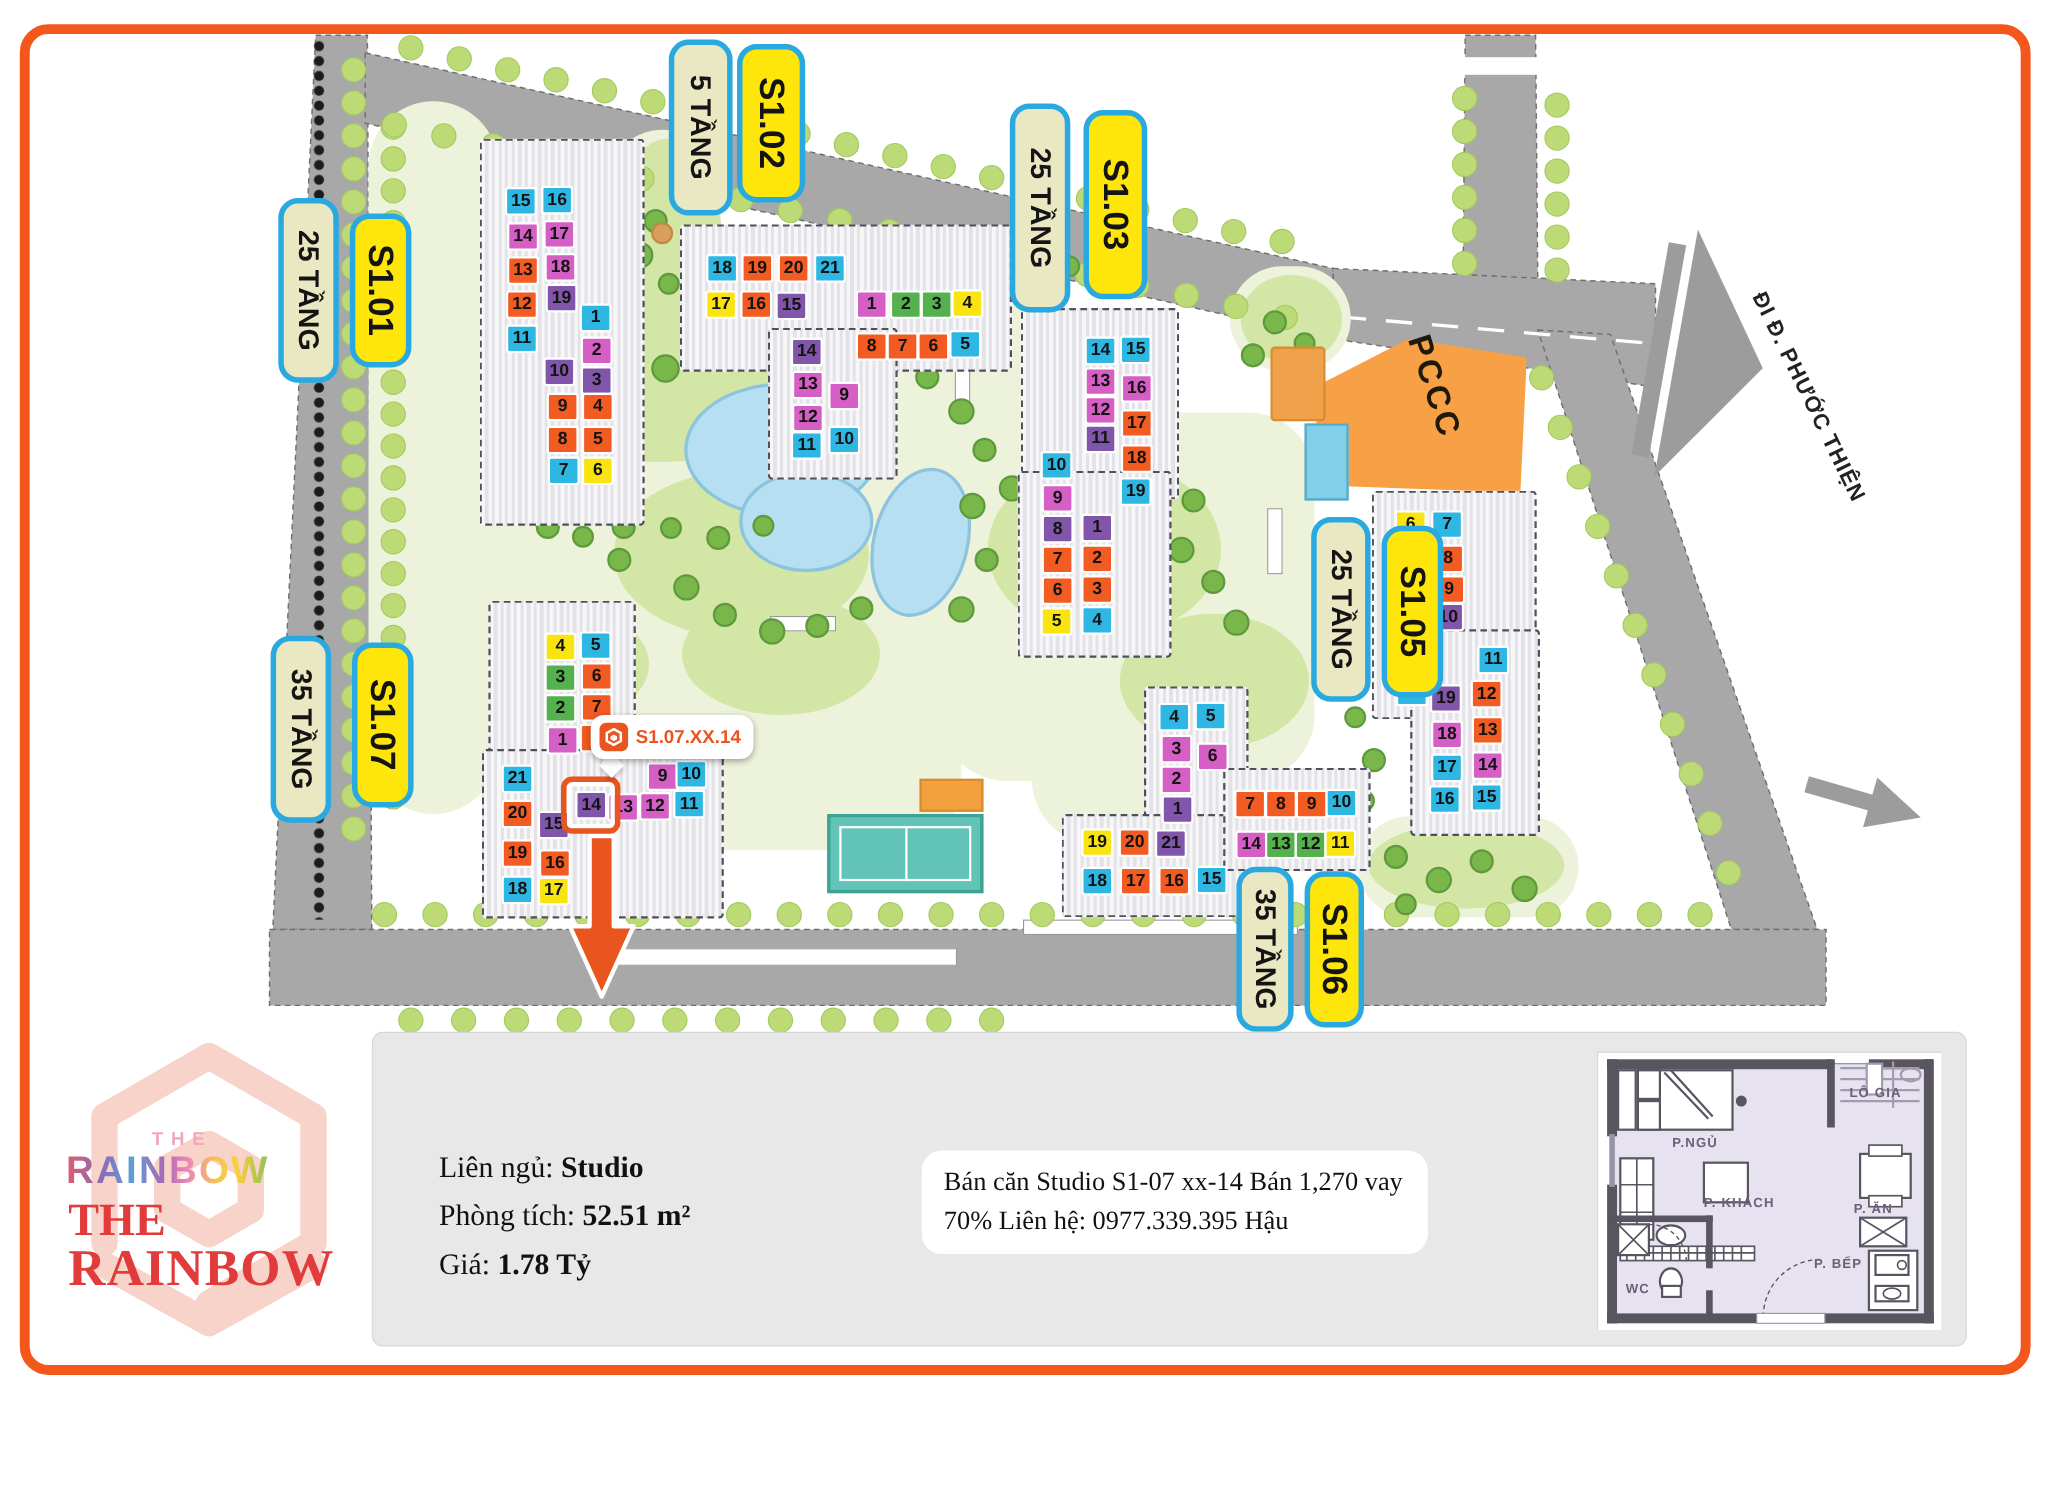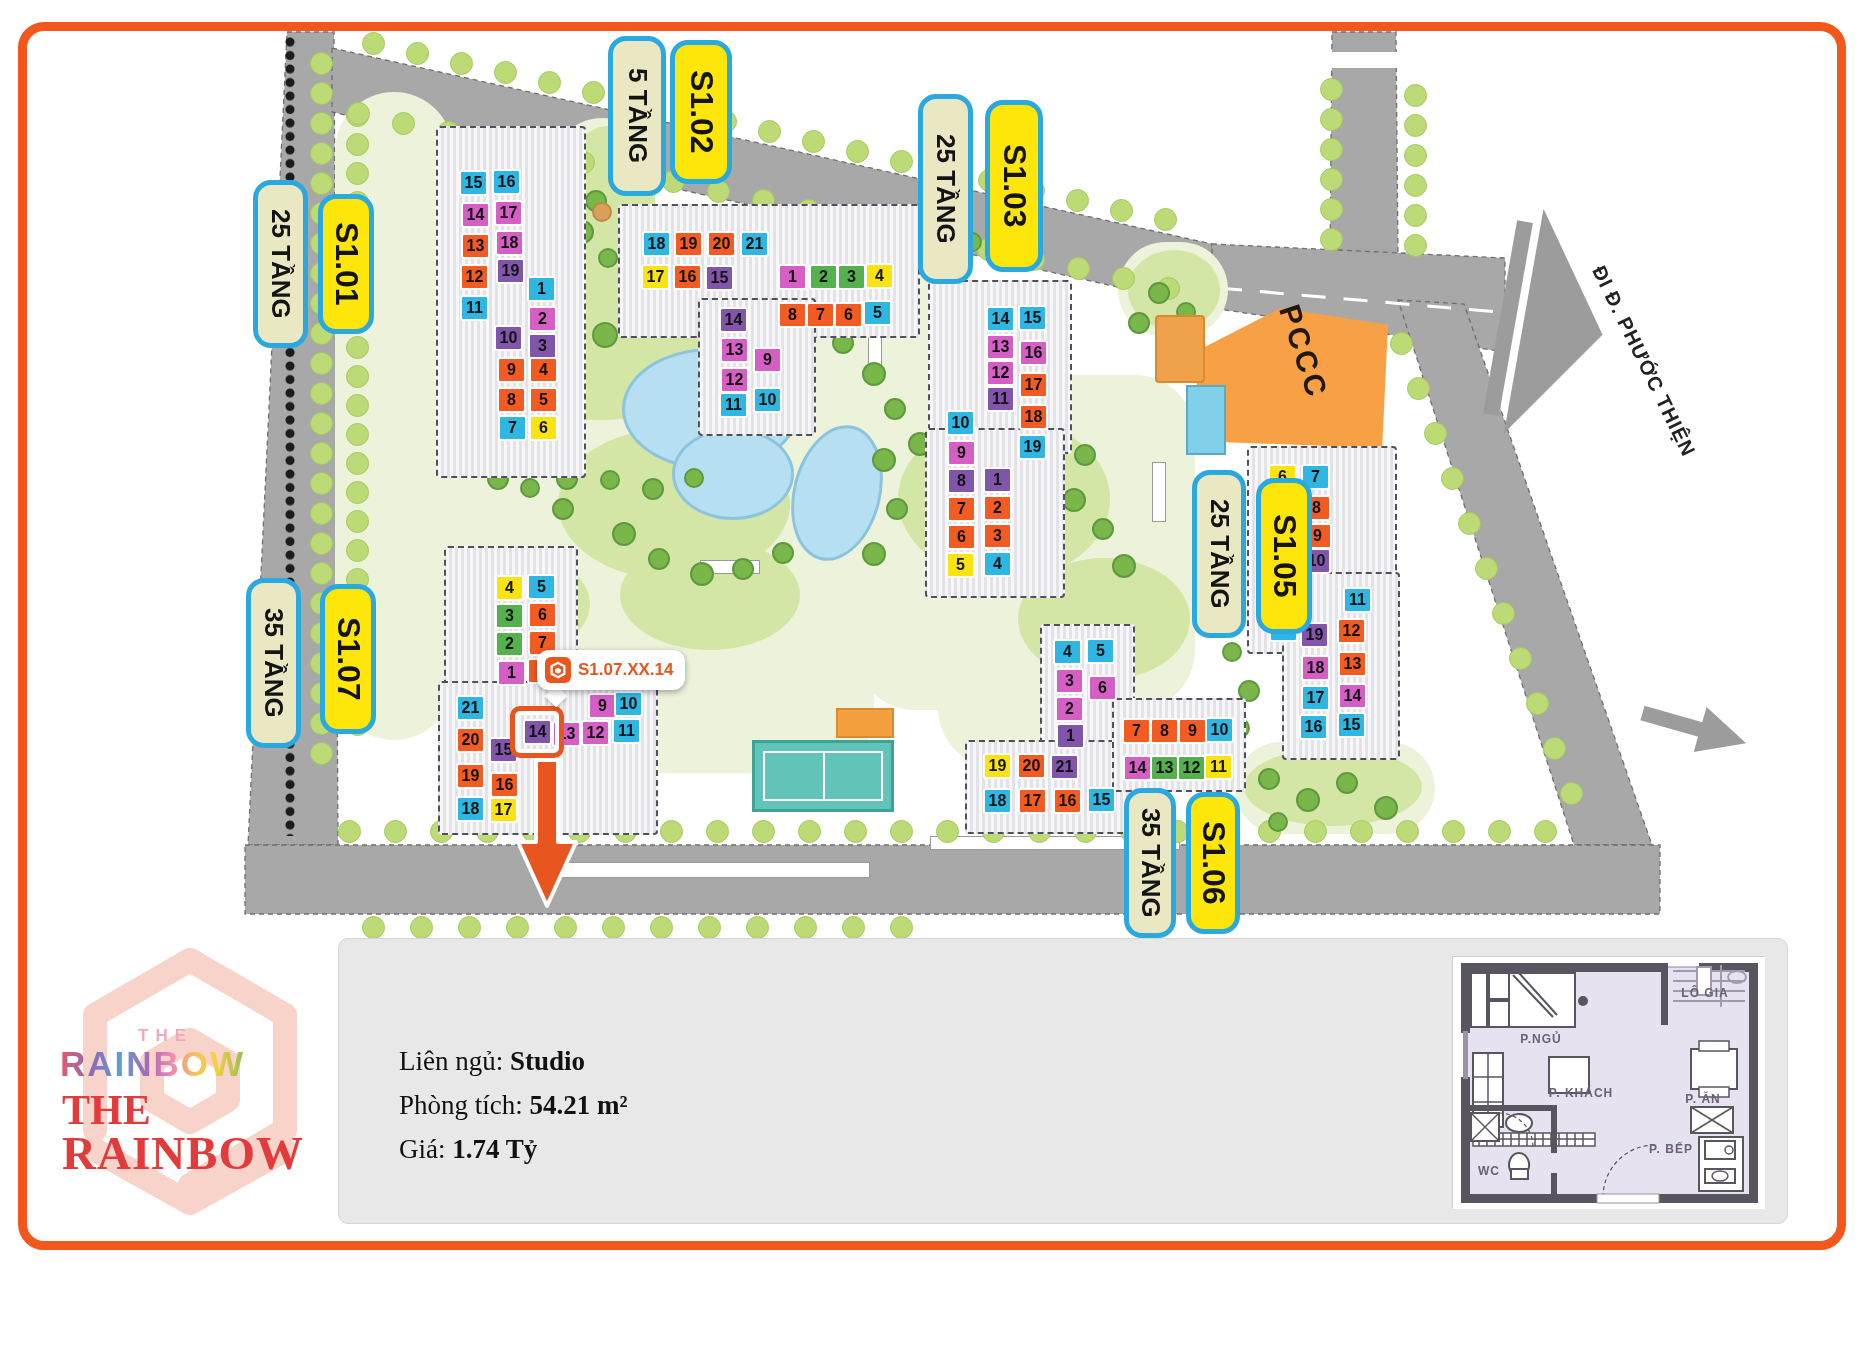--- a/index.html
+++ b/index.html
@@ -488,26 +488,27 @@
 
 <div id="frame"></div>
 
 <div id="panel" class="abs" style="left:338px;top:938px;width:1450px;height:286px;"></div>
 
 
 <div class="spec" style="left:399px;top:1046px;">
   <span>Liên ngủ: </span><b>Studio</b>
 </div>
 <div class="spec" style="left:399px;top:1090px;">
-  <span>Phòng tích: </span><b>54.21 m²</b>
+  <span>Phòng tích: </span><b>52.51 m²</b>
 </div>
 <div class="spec" style="left:399px;top:1134px;">
-  <span>Giá: </span><b>1.74 Tỷ</b>
+  <span>Giá: </span><b>1.78 Tỷ</b>
 </div>
 
+<div id="desc-box" class="abs" style="left:838px;top:1046px;width:460px;">Bán căn Studio S1-07 xx-14 Bán 1,270 vay 70% Liên hệ: 0977.339.395 Hậu</div>
 
 <svg class="abs" style="left:60px;top:945px;z-index:20;" width="260" height="275" viewBox="0 0 260 275">
   <g fill="none" stroke="#f8d3ca" stroke-width="24" stroke-linejoin="round" stroke-linecap="round">
     <polyline points="35,185 35,70 130,15 225,70 225,185 130,240"></polyline>
     <polyline points="35,205 130,258 225,205"></polyline>
     <polygon points="130,95 168,117 168,155 130,177 92,155 92,117"></polygon>
   </g>
 </svg>
 <div id="logo-the-small" class="abs" style="left:138px;top:1026px;">THE</div>
 <div id="logo-rainbow-grad" class="abs" style="left:60px;top:1044px;">RAINBOW</div>

